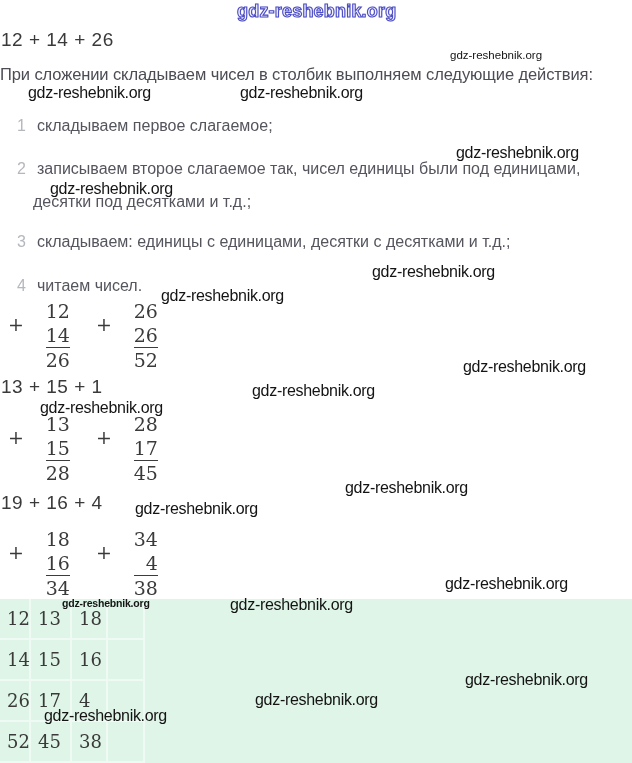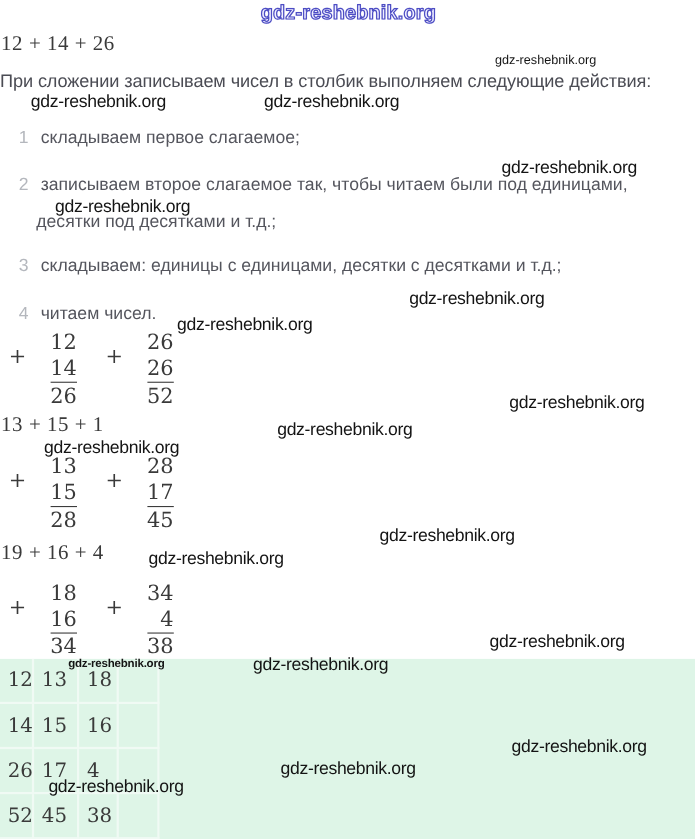--- a/index.html
+++ b/index.html
@@ -3,21 +3,21 @@
 <meta charset="utf-8">
 <style>
   html,body{margin:0;padding:0;}
   body{
     width:632px;height:763px;position:relative;background:#ffffff;
     font-family:"Liberation Sans",sans-serif;overflow:hidden;
   }
   
   .expr{
     position:absolute;left:1px;
-    font-family:Liberation Serif, serif;font-size:19px;color:#3a3a3a;
+    font-family:Liberation Sans, sans-serif;font-size:19px;color:#3a3a3a;
     letter-spacing:0.5px;white-space:nowrap;
   }
   #expr1{top:29px}
   #expr2{top:376px}
   #expr3{top:492px}
 
   
   .intro{
     position:absolute;left:0;top:65px;width:632px;
     font-size:16.5px;color:#4b4c54;white-space:nowrap;letter-spacing:-0.1px;
@@ -97,29 +97,29 @@
   #w18{left:255px;top:691px}
   #w19{left:44px;top:707px}
 </style>
 </head>
 <body>
 
 <span class="wm-top">gdz-reshebnik.org</span>
 
 <div class="expr" id="expr1">12 + 14 + 26</div>
 
-<div class="intro">При сложении записываем чисел в столбик выполняем следующие действия:</div>
+<div class="intro">При сложении складываем чисел в столбик выполняем следующие действия:</div>
 
 <div class="step" id="step1">
   <span class="num">1</span>
   <span>складываем первое слагаемое;</span>
 </div>
 <div class="step" id="step2">
   <span class="num">2</span>
-  <span>записываем второе слагаемое так, чтобы читаем были под единицами,</span>
+  <span>записываем второе слагаемое так, чисел единицы были под единицами,</span>
 </div>
 <div class="step-cont">десятки под десятками и т.д.;</div>
 <div class="step" id="step3">
   <span class="num">3</span>
   <span>складываем: единицы с единицами, десятки с десятками и т.д.;</span>
 </div>
 <div class="step" id="step4">
   <span class="num">4</span>
   <span>читаем чисел.</span>
 </div>

